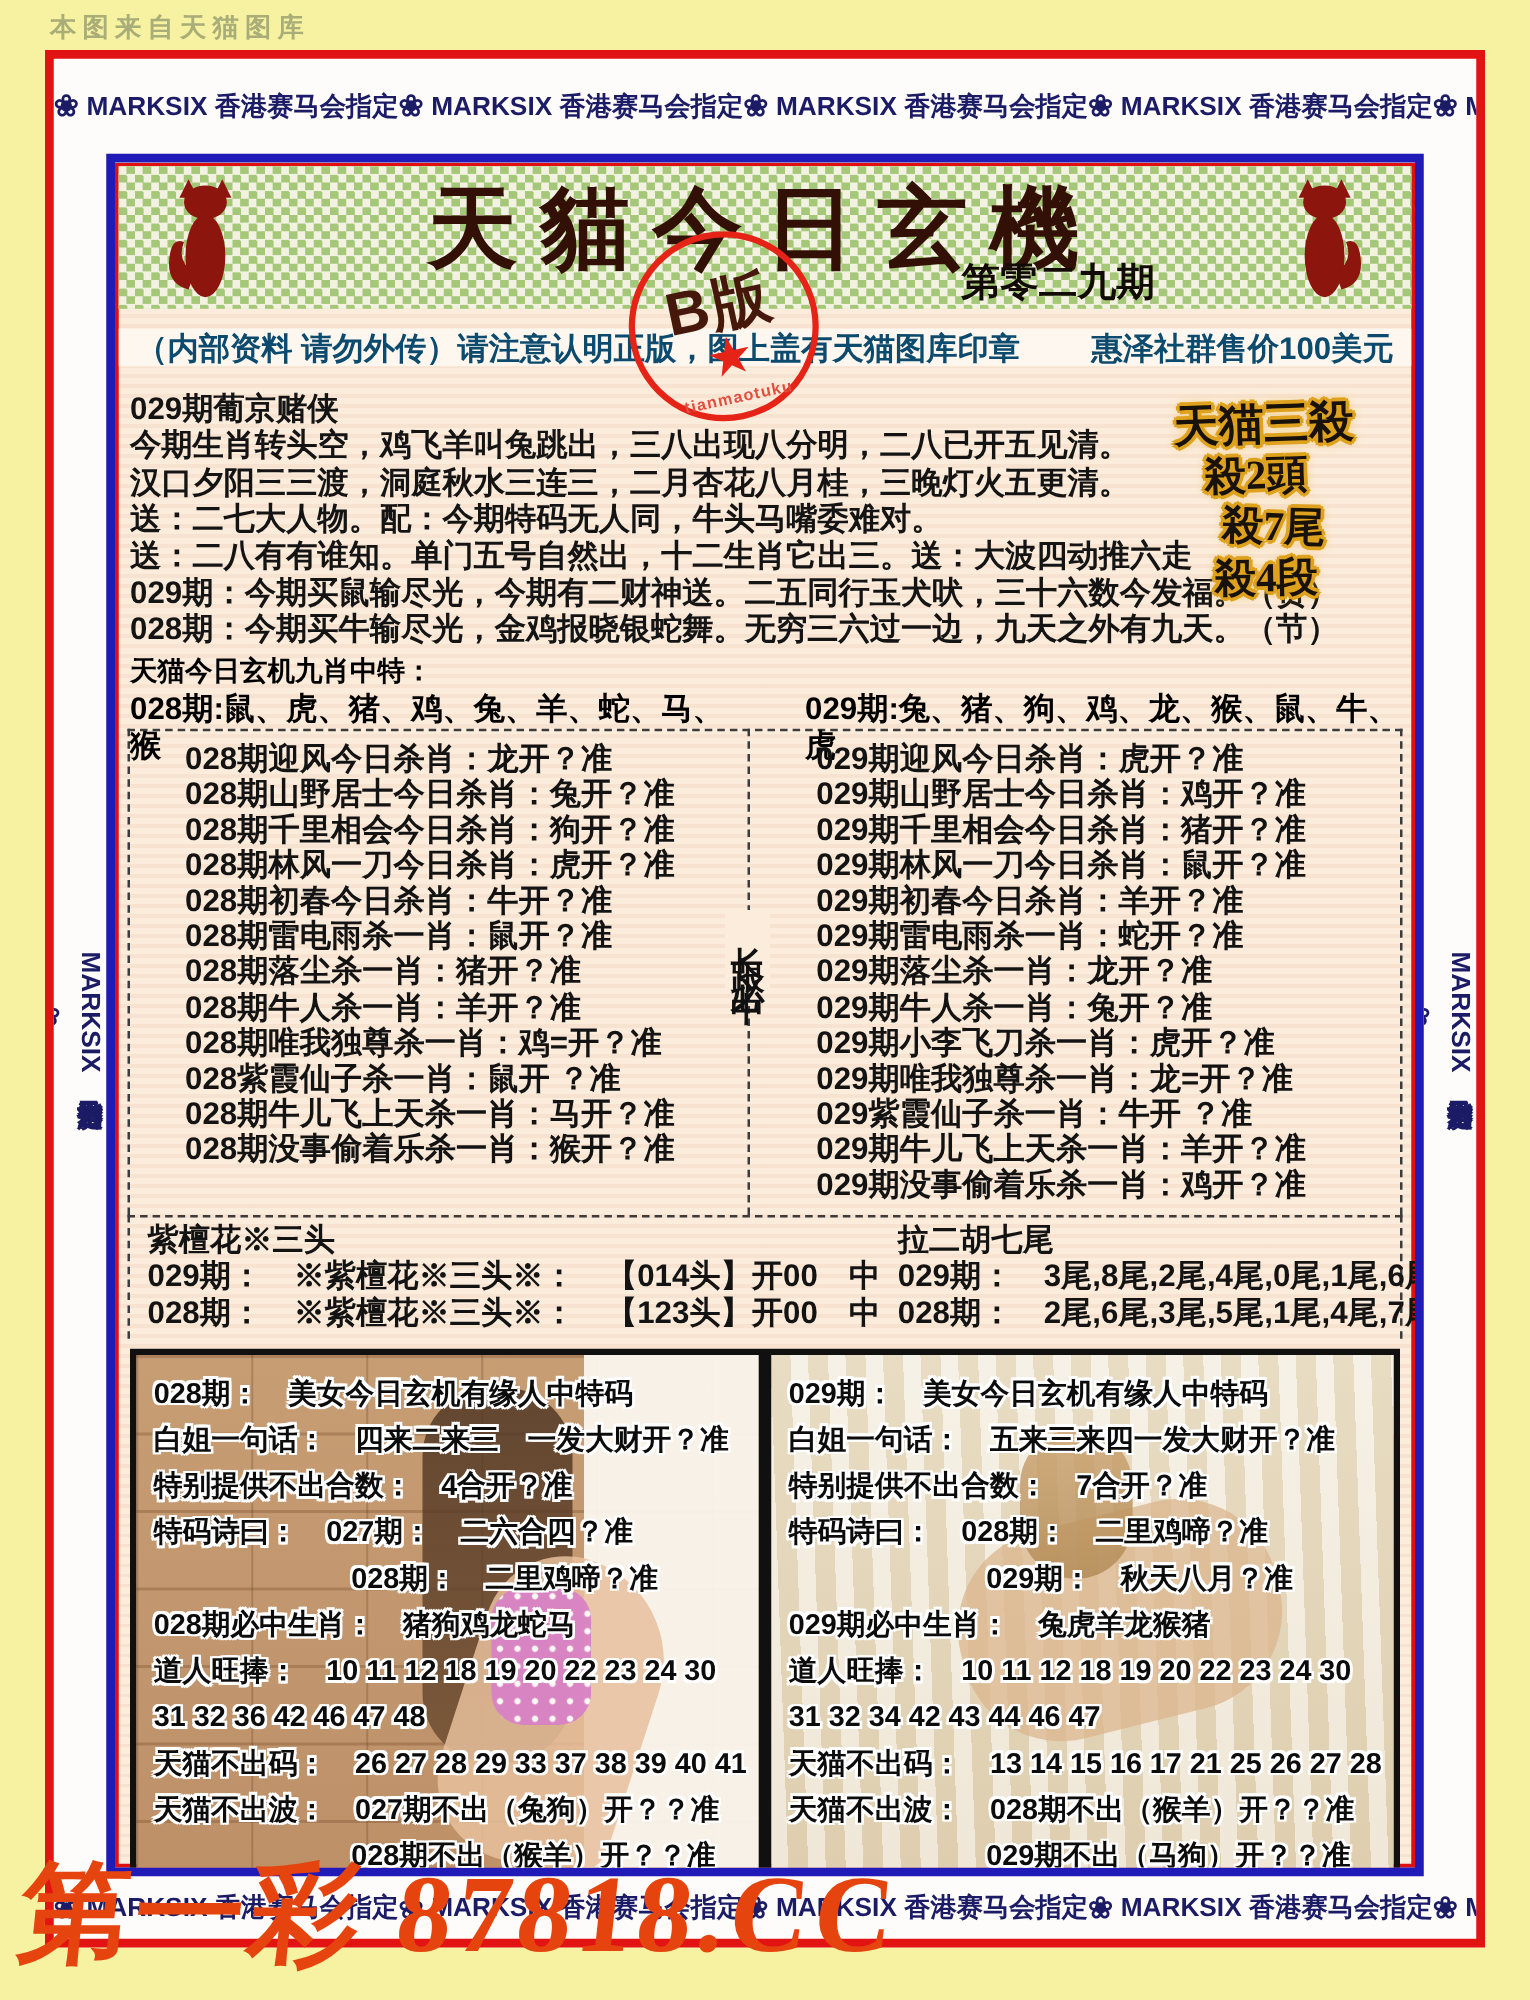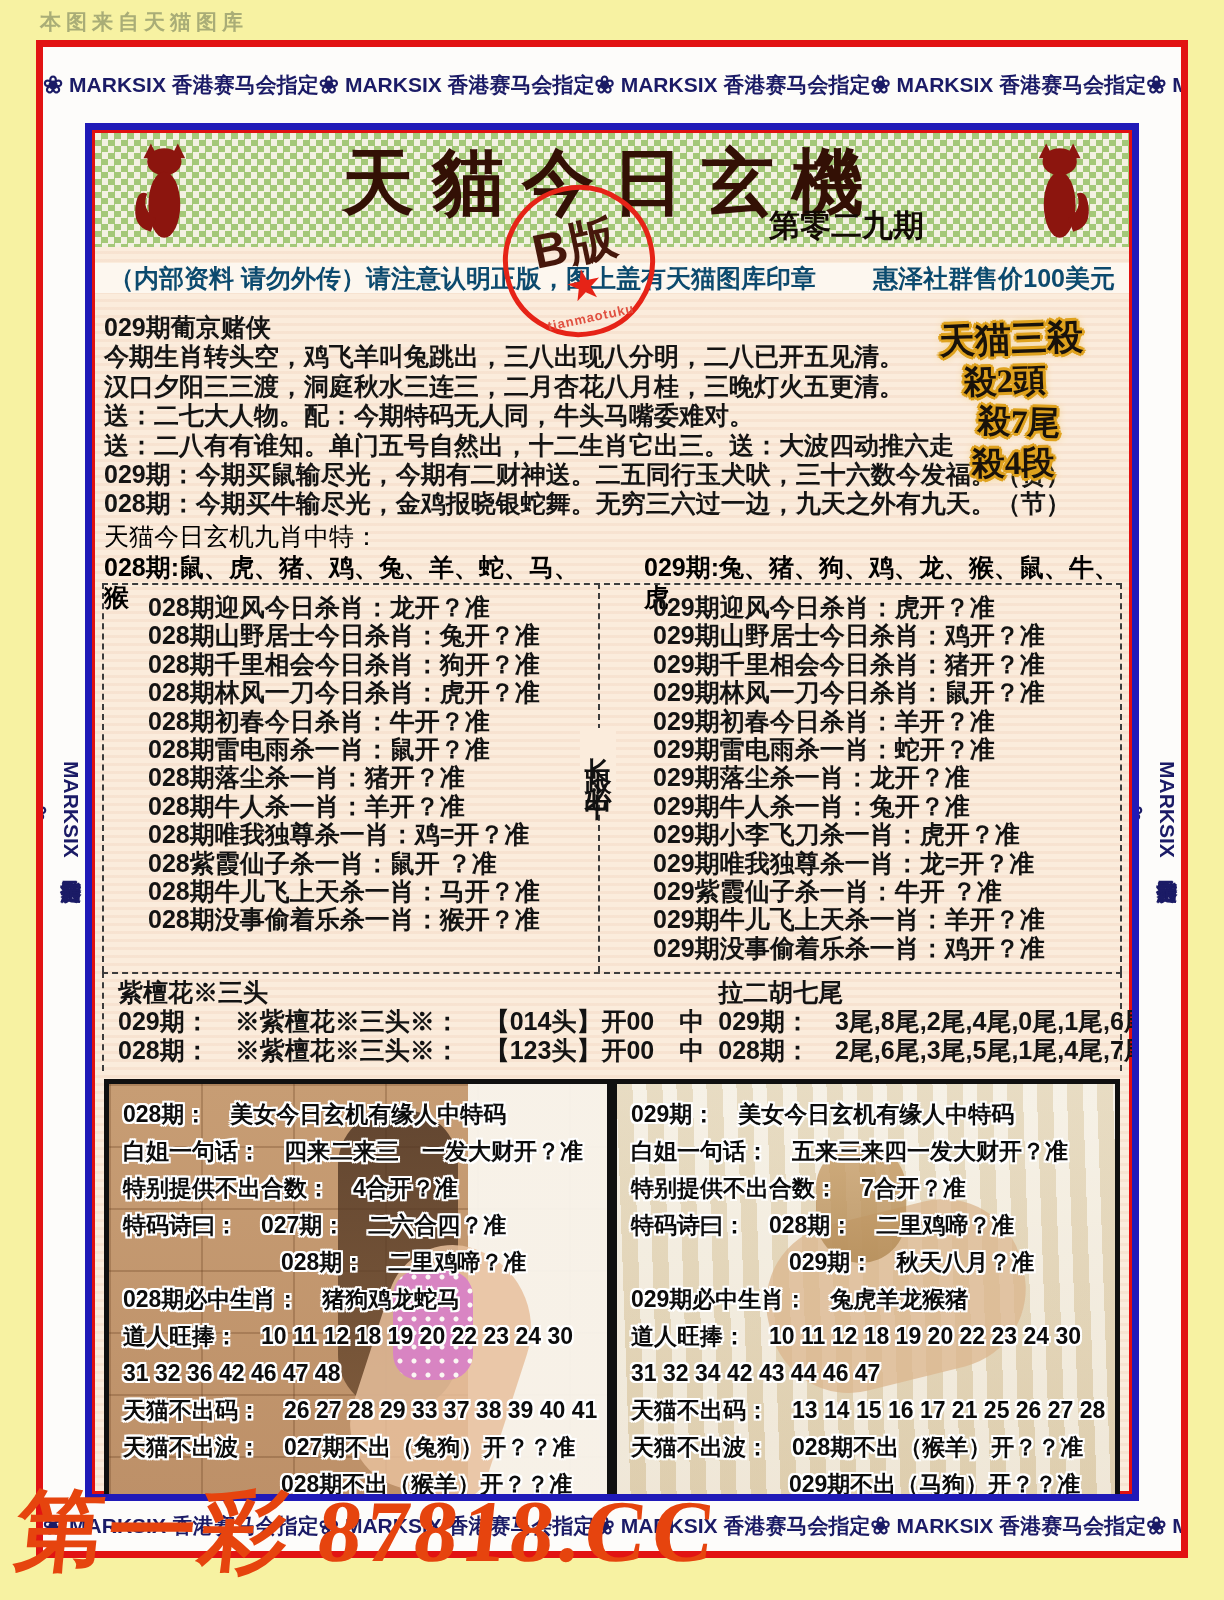--- a/index.html
+++ b/index.html
@@ -56,21 +56,21 @@
   .gold{font-family:"Liberation Serif", serif;font-weight:bold;color:#19120a;
     text-shadow:-3px 0 #dfa21e,3px 0 #dfa21e,0 -3px #dfa21e,0 3px #dfa21e,
       -2px -2px #dfa21e,2px 2px #dfa21e,-2px 2px #dfa21e,2px -2px #dfa21e,0 0 9px #e8b83c;}
   .sansha .t{font-size:36px;line-height:44px;transform:rotate(-2deg);}
   .sansha .r{font-size:33px;line-height:41px;}
   .sansha .r1{transform:translateX(-6px) rotate(-2deg);}
   .sansha .r2{transform:translateX(8px) rotate(2deg);}
   .sansha .r3{transform:translateX(2px) rotate(-1deg);}
   
   .jiuxiao{padding:0 12px;height:62px;}
-  .jiuxiao .l1{font-size:25px;font-weight:normal;line-height:31px;}
+  .jiuxiao .l1{font-size:22px;font-weight:bold;line-height:31px;}
   .jiuxiao .l2{display:flex;gap:64px;font-size:25px;font-weight:bold;line-height:30px;justify-content:flex-end;}
   
   .shabox{margin:0 10px;border:2px dashed #3c3c3c;border-bottom:none;
     display:grid;grid-template-columns:1fr 58px 1.06fr;box-sizing:border-box;}
   .shacol{padding:8px 0 10px 44px;}
   .shacol.right{padding-left:26px;}
   .sline{font-size:25px;font-weight:bold;color:#131313;line-height:28.4px;white-space:nowrap;}
   .mid{position:relative;}
   .mid::before{content:"";position:absolute;left:50%;top:-2px;bottom:0;border-left:2px dashed #3c3c3c;}
   .midtext{position:absolute;top:37%;left:50%;transform:translateX(-50%);z-index:2;

